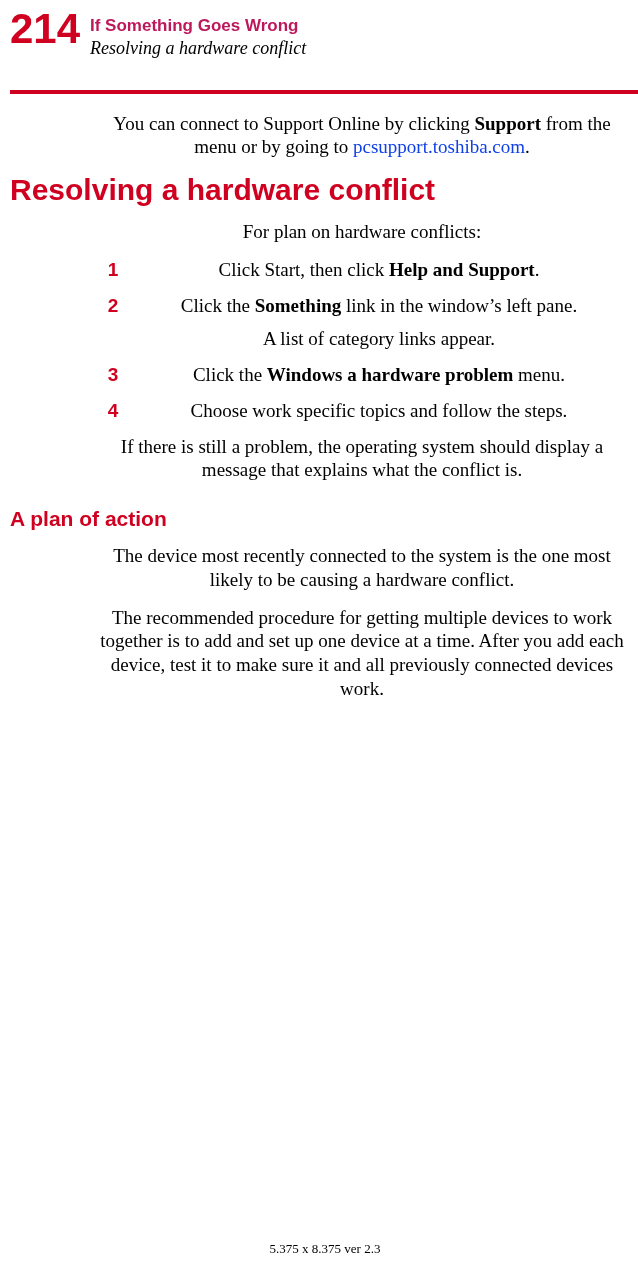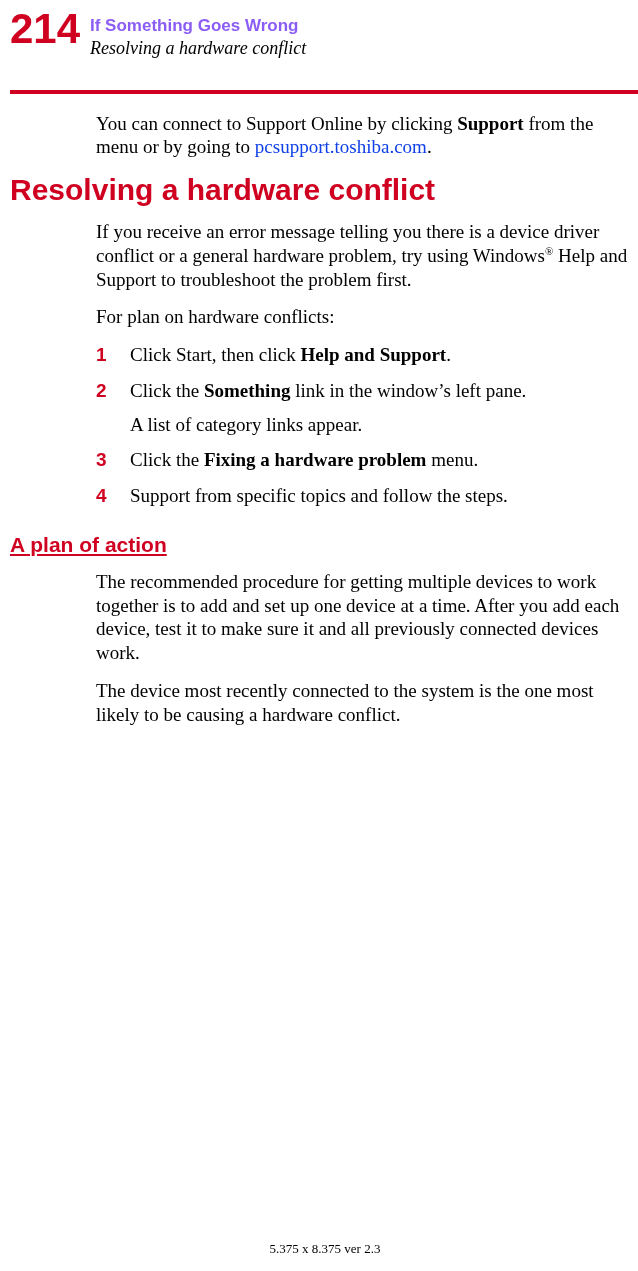--- a/index.html
+++ b/index.html
@@ -29,21 +29,21 @@
     font-size: 42px;
     line-height: 1;
     width: 90px;
     text-align: left;
     padding-left: 10px;
   }
   .header-titles {
     padding-top: 8px;
   }
   .chapter-title {
-    color: #8b5cf6;
+    color: #be185d;
     font-family: Arial, Helvetica, sans-serif;
     font-weight: bold;
     font-size: 17px;
     line-height: 1.2;
   }
   .section-title {
     color: #000;
     font-family: "Times New Roman", Times, serif;
     font-style: italic;
     font-size: 18px;
@@ -52,20 +52,21 @@
   .red-rule {
     height: 4px;
     background: #d00020;
     margin: 28px 0 18px 0;
     width: 628px;
     margin-left: 10px;
   }
   .body-block {
     padding-left: 96px;
     padding-right: 10px;
+    text-align: center;
   }
   .para {
     font-size: 19px;
     line-height: 1.25;
     margin-bottom: 14px;
   }
   .h1 {
     color: #d00020;
     font-family: Arial, Helvetica, sans-serif;
     font-weight: bold;
@@ -75,21 +76,20 @@
     padding-left: 10px;
   }
   .h2 {
     color: #d00020;
     font-family: Arial, Helvetica, sans-serif;
     font-weight: bold;
     font-size: 21px;
     line-height: 1.1;
     margin: 25px 0 14px 0;
     padding-left: 10px;
-    text-decoration: underline;
   }
   .link { color: #1040e8; }
   .bold { font-weight: bold; }
   .sup { font-size: 11px; vertical-align: super; }
   .step-row {
     display: flex;
     font-size: 19px;
     line-height: 1.25;
     margin-bottom: 12px;
   }
@@ -132,23 +132,20 @@
 
   <div class="body-block">
     <p class="para">
       <span>You can connect to Support Online by clicking </span><span class="bold">Support</span><span> from the menu or by going to </span><span class="link">pcsupport.toshiba.com</span><span>.</span>
     </p>
   </div>
 
   <div class="h1">Resolving a hardware conflict</div>
 
   <div class="body-block">
-    <p class="para">
-      <span>If you receive an error message telling you there is a device driver conflict or a general hardware problem, try using Windows</span><span class="sup">®</span><span> Help and Support to troubleshoot the problem first.</span>
-    </p>
 
     <p class="para">For plan on hardware conflicts:</p>
 
     <div class="step-row">
       <div class="step-num">1</div>
       <div class="step-body">
         <span>Click Start, then click </span><span class="bold">Help and Support</span><span>.</span>
       </div>
     </div>
 
@@ -156,34 +153,35 @@
       <div class="step-num">2</div>
       <div class="step-body">
         <span>Click the </span><span class="bold">Something</span><span> link in the window’s left pane.</span>
         <div class="step-sub">A list of category links appear.</div>
       </div>
     </div>
 
     <div class="step-row">
       <div class="step-num">3</div>
       <div class="step-body">
-        <span>Click the </span><span class="bold">Fixing a hardware problem</span><span> menu.</span>
+        <span>Click the </span><span class="bold">Windows a hardware problem</span><span> menu.</span>
       </div>
     </div>
 
     <div class="step-row">
       <div class="step-num">4</div>
       <div class="step-body">
-        <span>Support from specific topics and follow the steps.</span><span class="bold"></span><span></span>
+        <span>Choose work specific topics and follow the steps.</span><span class="bold"></span><span></span>
       </div>
     </div>
 
+    <p class="para">If there is still a problem, the operating system should display a message that explains what the conflict is.</p>
   </div>
 
   <div class="h2">A plan of action</div>
 
   <div class="body-block">
+    <p class="para">The device most recently connected to the system is the one most likely to be causing a hardware conflict.</p>
     <p class="para">The recommended procedure for getting multiple devices to work together is to add and set up one device at a time. After you add each device, test it to make sure it and all previously connected devices work.</p>
-    <p class="para">The device most recently connected to the system is the one most likely to be causing a hardware conflict.</p>
   </div>
 
   <div class="footer">5.375 x 8.375 ver 2.3</div>
 </div>
 
 </body></html>

